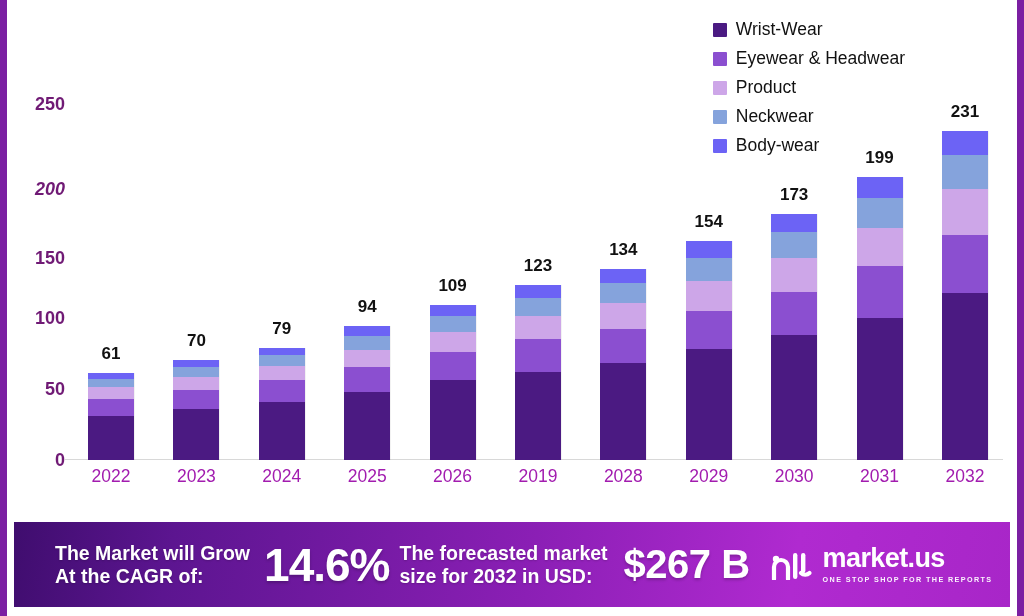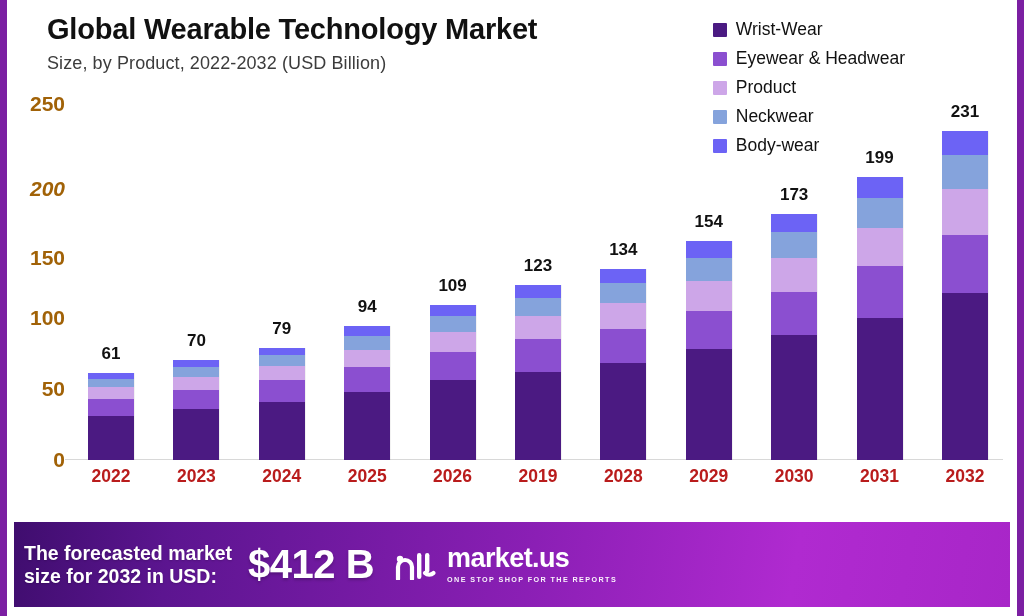--- a/index.html
+++ b/index.html
@@ -52,21 +52,21 @@
 
   
   .plot{
     position:absolute;left:66px;top:104px;width:930px;height:356px;
   }
   .y-axis{
     position:absolute;left:-56px;top:0;width:48px;height:100%;
   }
   .y-tick{
     position:absolute;right:0;transform:translateY(-50%);
-    font-size:21px;font-weight:bold;color:#a16207;text-align:right;
+    font-size:18px;font-weight:bold;color:#701a75;text-align:right;
   }
   .axis-line{
     position:absolute;left:-8px;right:0;bottom:0;height:1px;background:#d8d8d8;
   }
   .bars{
     position:absolute;left:0;right:0;bottom:0;top:0;
     display:flex;align-items:flex-end;justify-content:space-between;
     padding:0 12px;box-sizing:border-box;
   }
   .bar-group{
@@ -83,21 +83,21 @@
   }
   .seg{width:100%;}
 
   
   .x-axis{
     position:absolute;left:66px;top:466px;width:930px;height:28px;
     display:flex;justify-content:space-between;padding:0 12px;
     box-sizing:border-box;
   }
   .x-tick{
-    width:52px;text-align:center;font-size:17.5px;font-weight:bold;color:#b91c1c;
+    width:52px;text-align:center;font-size:17.5px;font-weight:normal;color:#a21caf;
   }
 
   
   .banner{
     position:absolute;left:7px;right:7px;bottom:9px;height:85px;
     background:linear-gradient(100deg,#3f0d6e 0%,#5c1590 16%,#8b1fb5 52%,#b02ad0 78%,#a826c8 100%);
     display:flex;align-items:center;overflow:hidden;
   }
   .banner-block{display:flex;align-items:center;}
   .banner-text{
@@ -123,24 +123,20 @@
 </head>
 <body>
 
 <div id="root">
 
   <div class="edge-rail left"></div>
   <div class="edge-rail right"></div>
 
   <div class="card">
 
-    <div class="header">
-      <div class="chart-title">Global Wearable Technology Market</div>
-      <div class="chart-subtitle">Size, by Product, 2022-2032 (USD Billion)</div>
-    </div>
 
     <div class="legend" id="legend">
         <div class="legend-item">
           <span class="legend-swatch" style="background: rgb(75, 26, 130);"></span>
           <span class="legend-label">Wrist-Wear</span>
         </div>
         <div class="legend-item">
           <span class="legend-swatch" style="background: rgb(139, 79, 208);"></span>
           <span class="legend-label">Eyewear &amp; Headwear</span>
         </div>
@@ -291,27 +287,34 @@
         <div class="x-tick">2019</div>
         <div class="x-tick">2028</div>
         <div class="x-tick">2029</div>
         <div class="x-tick">2030</div>
         <div class="x-tick">2031</div>
         <div class="x-tick">2032</div>
       </div>
 
     <div class="banner">
 
+      <div class="banner-block" style="margin-left:41px;">
+        <div class="banner-text">
+          <div>The Market will Grow</div>
+          <div>At the CAGR of:</div>
+        </div>
+        <div class="banner-stat stat-cagr" style="margin-left:14px;">14.6%</div>
+      </div>
 
       <div class="banner-block" style="margin-left:10px;">
         <div class="banner-text">
           <div>The forecasted market</div>
           <div>size for 2032 in USD:</div>
         </div>
-        <div class="banner-stat stat-value" style="margin-left:16px;">$412 B</div>
+        <div class="banner-stat stat-value" style="margin-left:16px;">$267 B</div>
       </div>
 
       <div class="logo-wrap" style="margin-left:20px;">
         <span>
           <svg width="44" height="30" viewBox="0 0 44 30" aria-hidden="true">
             <circle cx="6" cy="9" r="3.2" fill="#ffffff"></circle>
             <path d="M4 29 V17 a7 7 0 0 1 14 0 V29" fill="none" stroke="#ffffff" stroke-width="4.2" stroke-linecap="round"></path>
             <rect x="23" y="3" width="4.4" height="26" rx="2.2" fill="#ffffff"></rect>
             <rect x="31" y="3" width="4.4" height="20" rx="2.2" fill="#ffffff"></rect>
             <path d="M31 23 a6 6 0 0 0 8.5 0" fill="none" stroke="#ffffff" stroke-width="4.2" stroke-linecap="round"></path>

